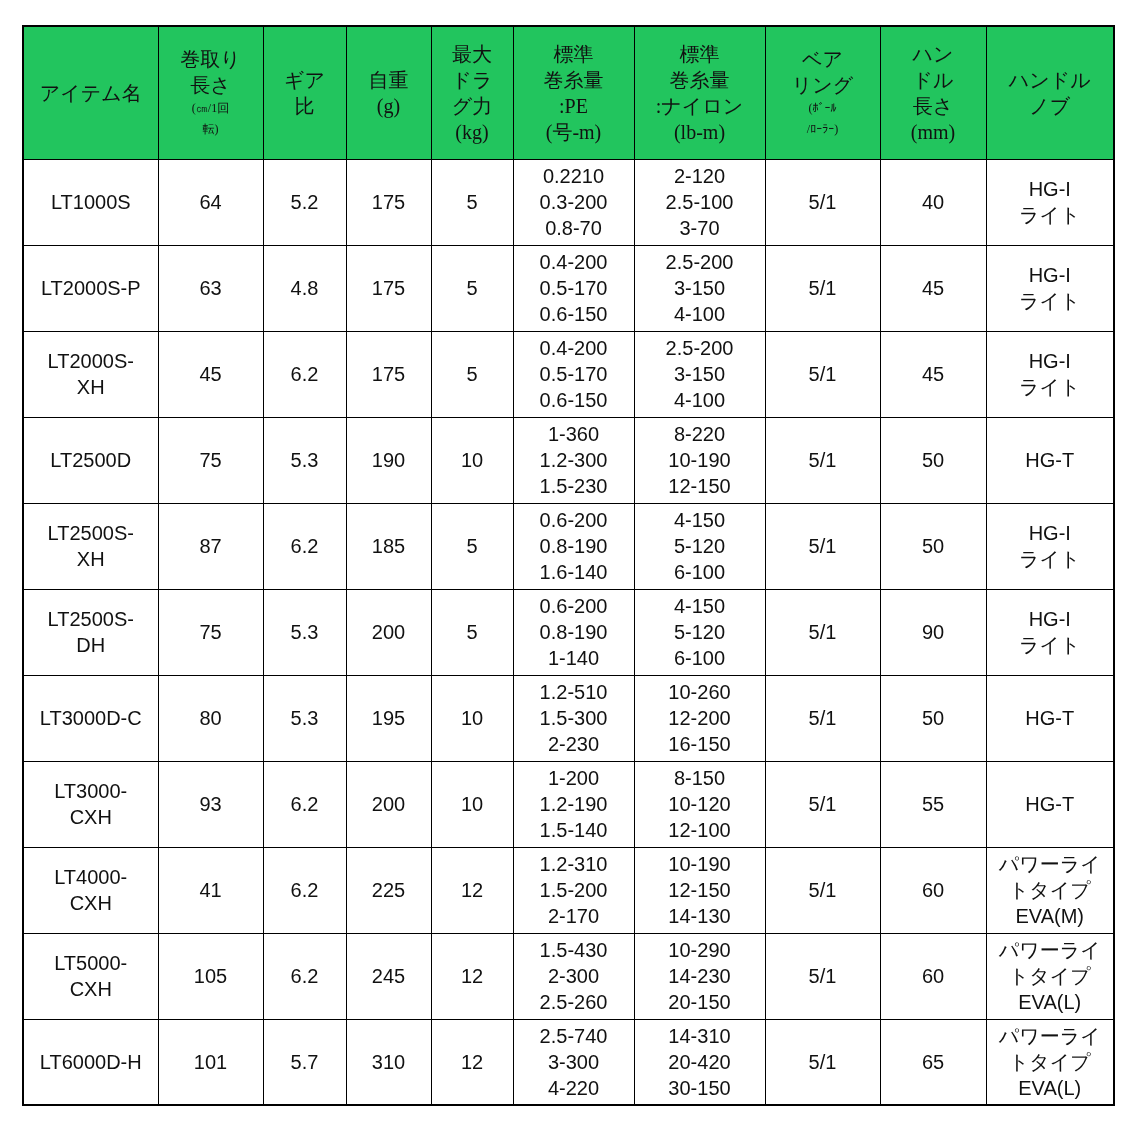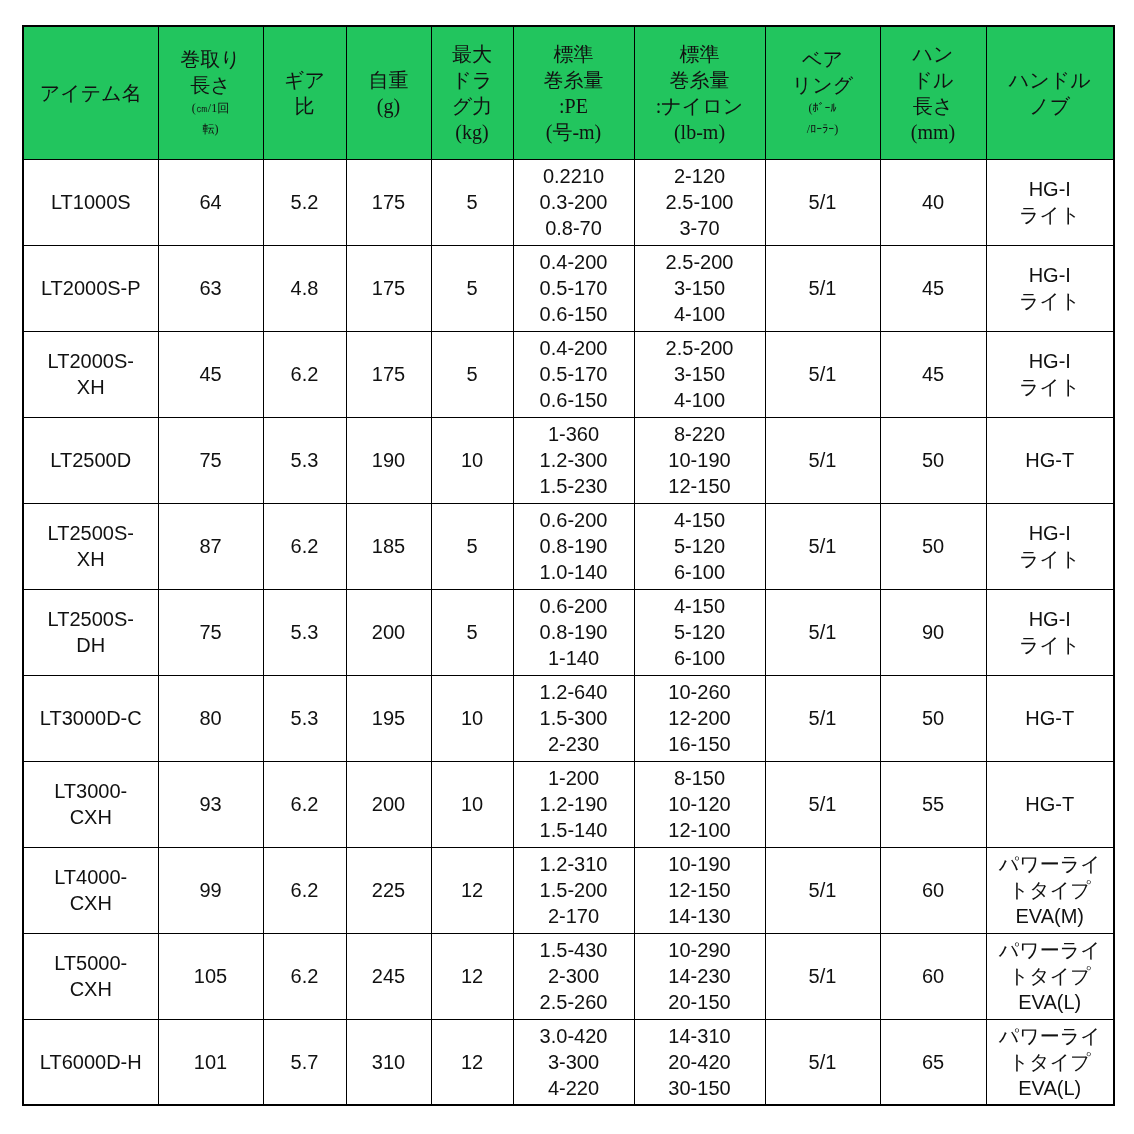--- a/index.html
+++ b/index.html
@@ -286,21 +286,21 @@
           </td>
           <td class="col-weight">
             <div class="line">185</div>
           </td>
           <td class="col-drag">
             <div class="line">5</div>
           </td>
           <td class="col-pe">
             <div class="line">0.6-200</div>
             <div class="line">0.8-190</div>
-            <div class="line">1.0-140</div>
+            <div class="line">1.6-140</div>
           </td>
           <td class="col-nylon">
             <div class="line">4-150</div>
             <div class="line">5-120</div>
             <div class="line">6-100</div>
           </td>
           <td class="col-bearing">
             <div class="line">5/1</div>
           </td>
           <td class="col-handle">
@@ -359,21 +359,21 @@
           <td class="col-gear">
             <div class="line">5.3</div>
           </td>
           <td class="col-weight">
             <div class="line">195</div>
           </td>
           <td class="col-drag">
             <div class="line">10</div>
           </td>
           <td class="col-pe">
-            <div class="line">1.2-640</div>
+            <div class="line">1.2-510</div>
             <div class="line">1.5-300</div>
             <div class="line">2-230</div>
           </td>
           <td class="col-nylon">
             <div class="line">10-260</div>
             <div class="line">12-200</div>
             <div class="line">16-150</div>
           </td>
           <td class="col-bearing">
             <div class="line">5/1</div>
@@ -421,21 +421,21 @@
           <td class="col-knob">
             <div class="line">HG-T</div>
           </td>
         </tr>
         <tr>
           <td class="col-item">
             <div class="line">LT4000-</div>
             <div class="line">CXH</div>
           </td>
           <td class="col-winding">
-            <div class="line">99</div>
+            <div class="line">41</div>
           </td>
           <td class="col-gear">
             <div class="line">6.2</div>
           </td>
           <td class="col-weight">
             <div class="line">225</div>
           </td>
           <td class="col-drag">
             <div class="line">12</div>
           </td>
@@ -510,21 +510,21 @@
           <td class="col-gear">
             <div class="line">5.7</div>
           </td>
           <td class="col-weight">
             <div class="line">310</div>
           </td>
           <td class="col-drag">
             <div class="line">12</div>
           </td>
           <td class="col-pe">
-            <div class="line">3.0-420</div>
+            <div class="line">2.5-740</div>
             <div class="line">3-300</div>
             <div class="line">4-220</div>
           </td>
           <td class="col-nylon">
             <div class="line">14-310</div>
             <div class="line">20-420</div>
             <div class="line">30-150</div>
           </td>
           <td class="col-bearing">
             <div class="line">5/1</div>

